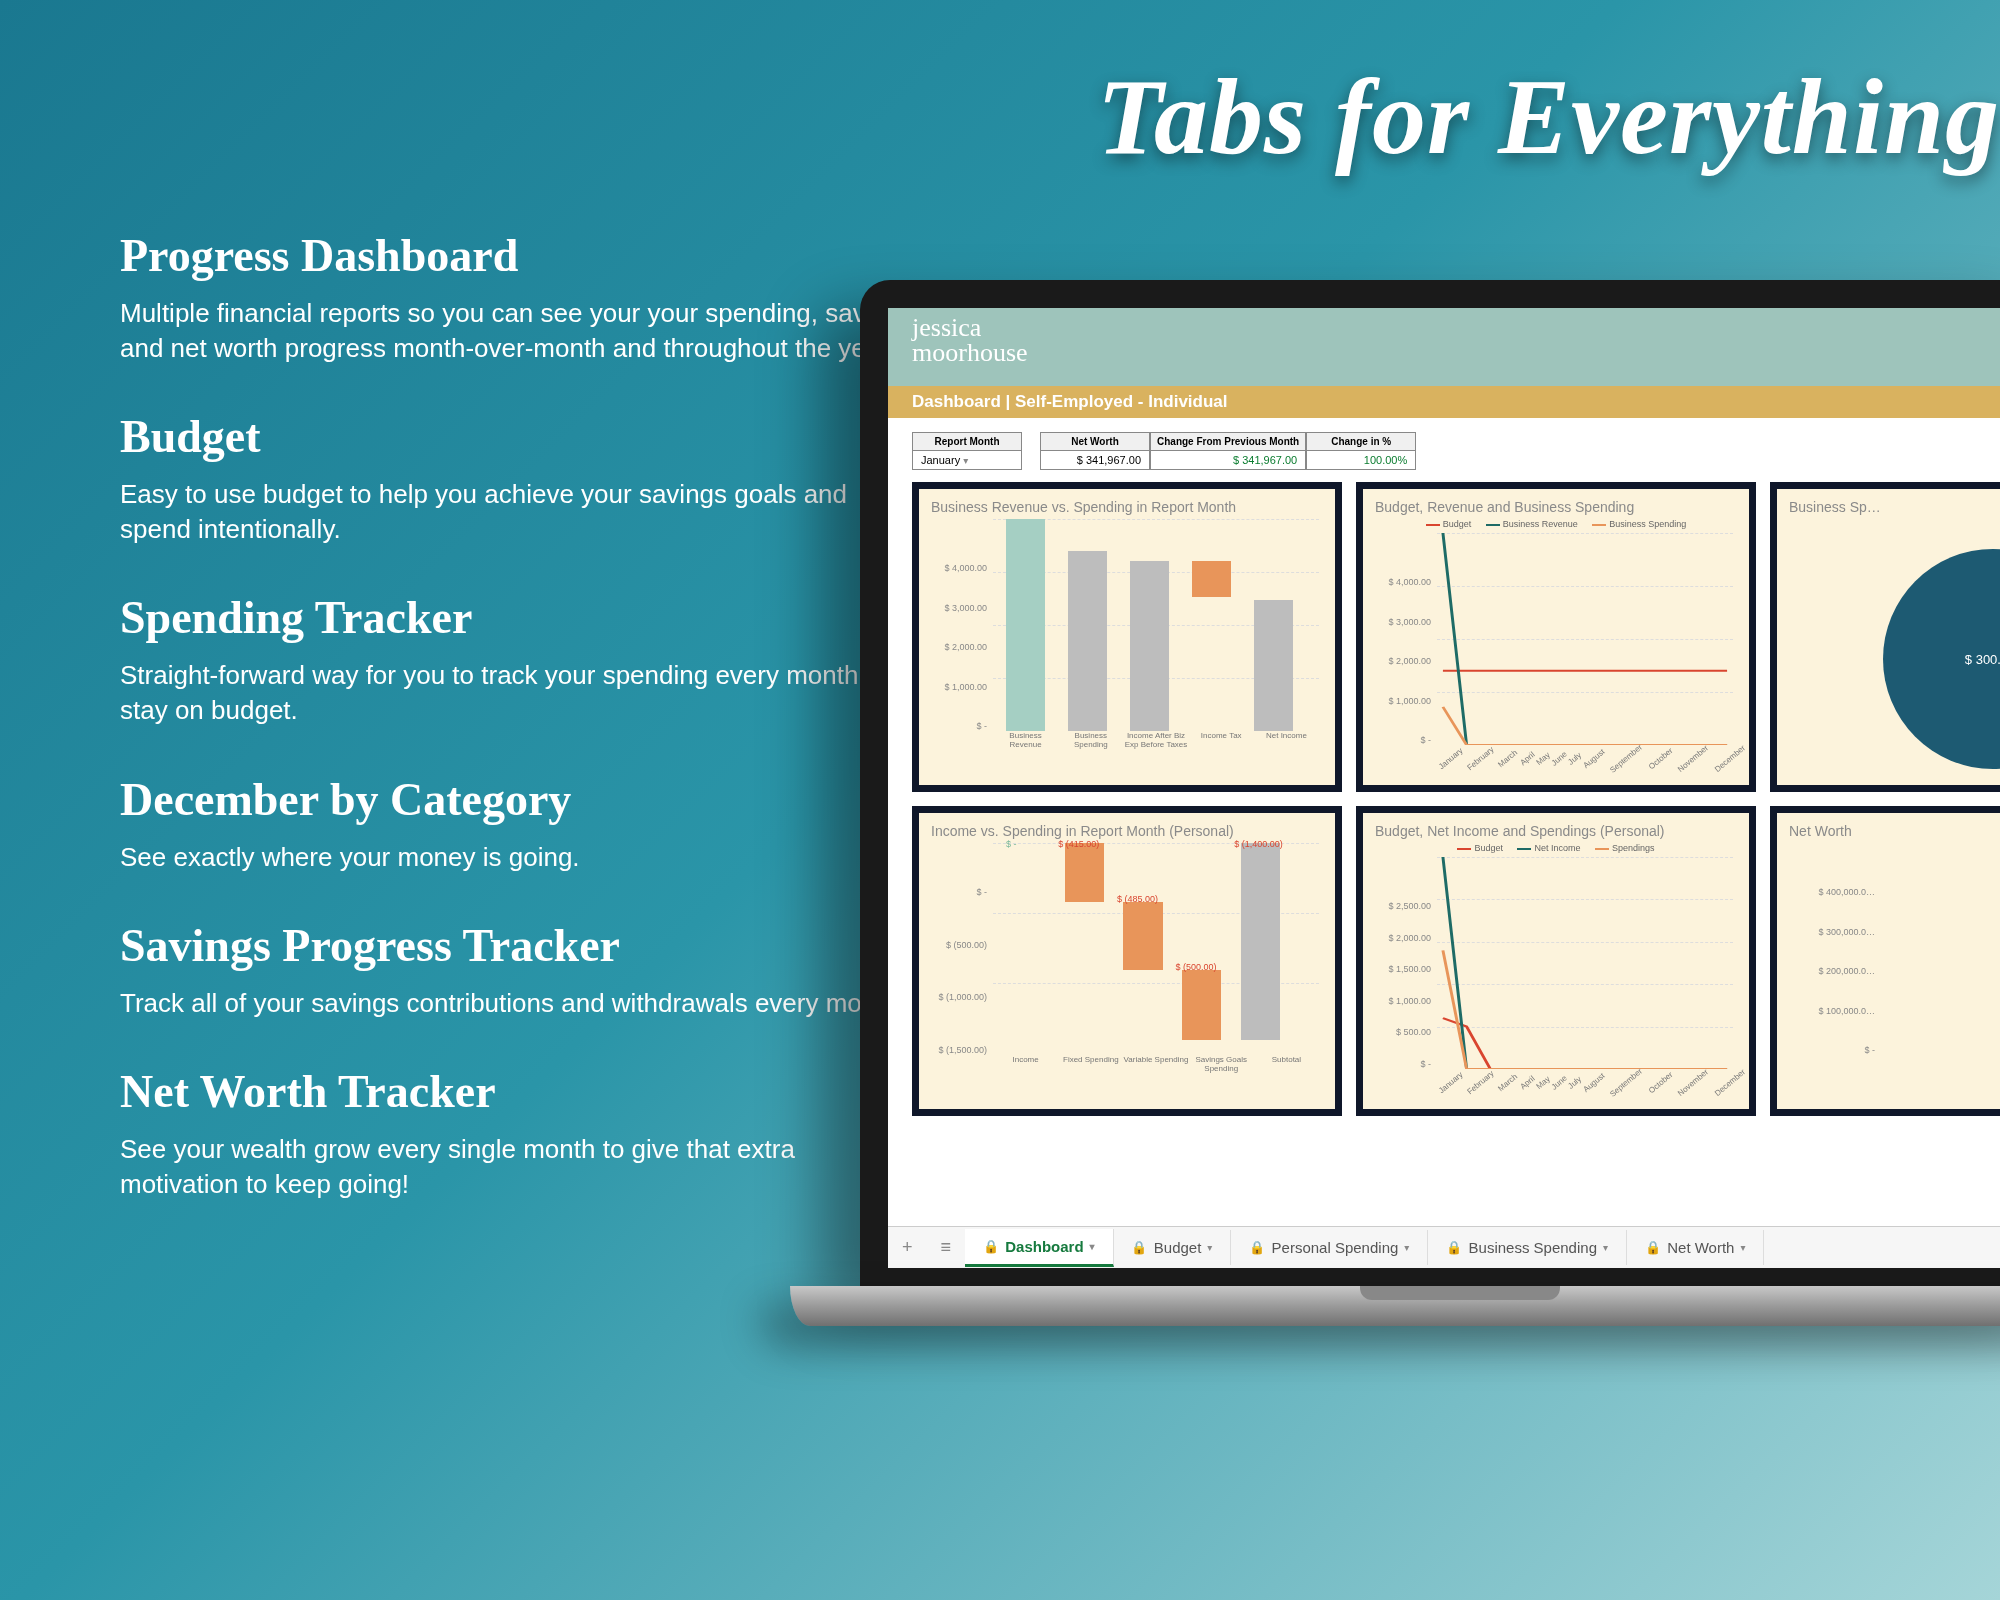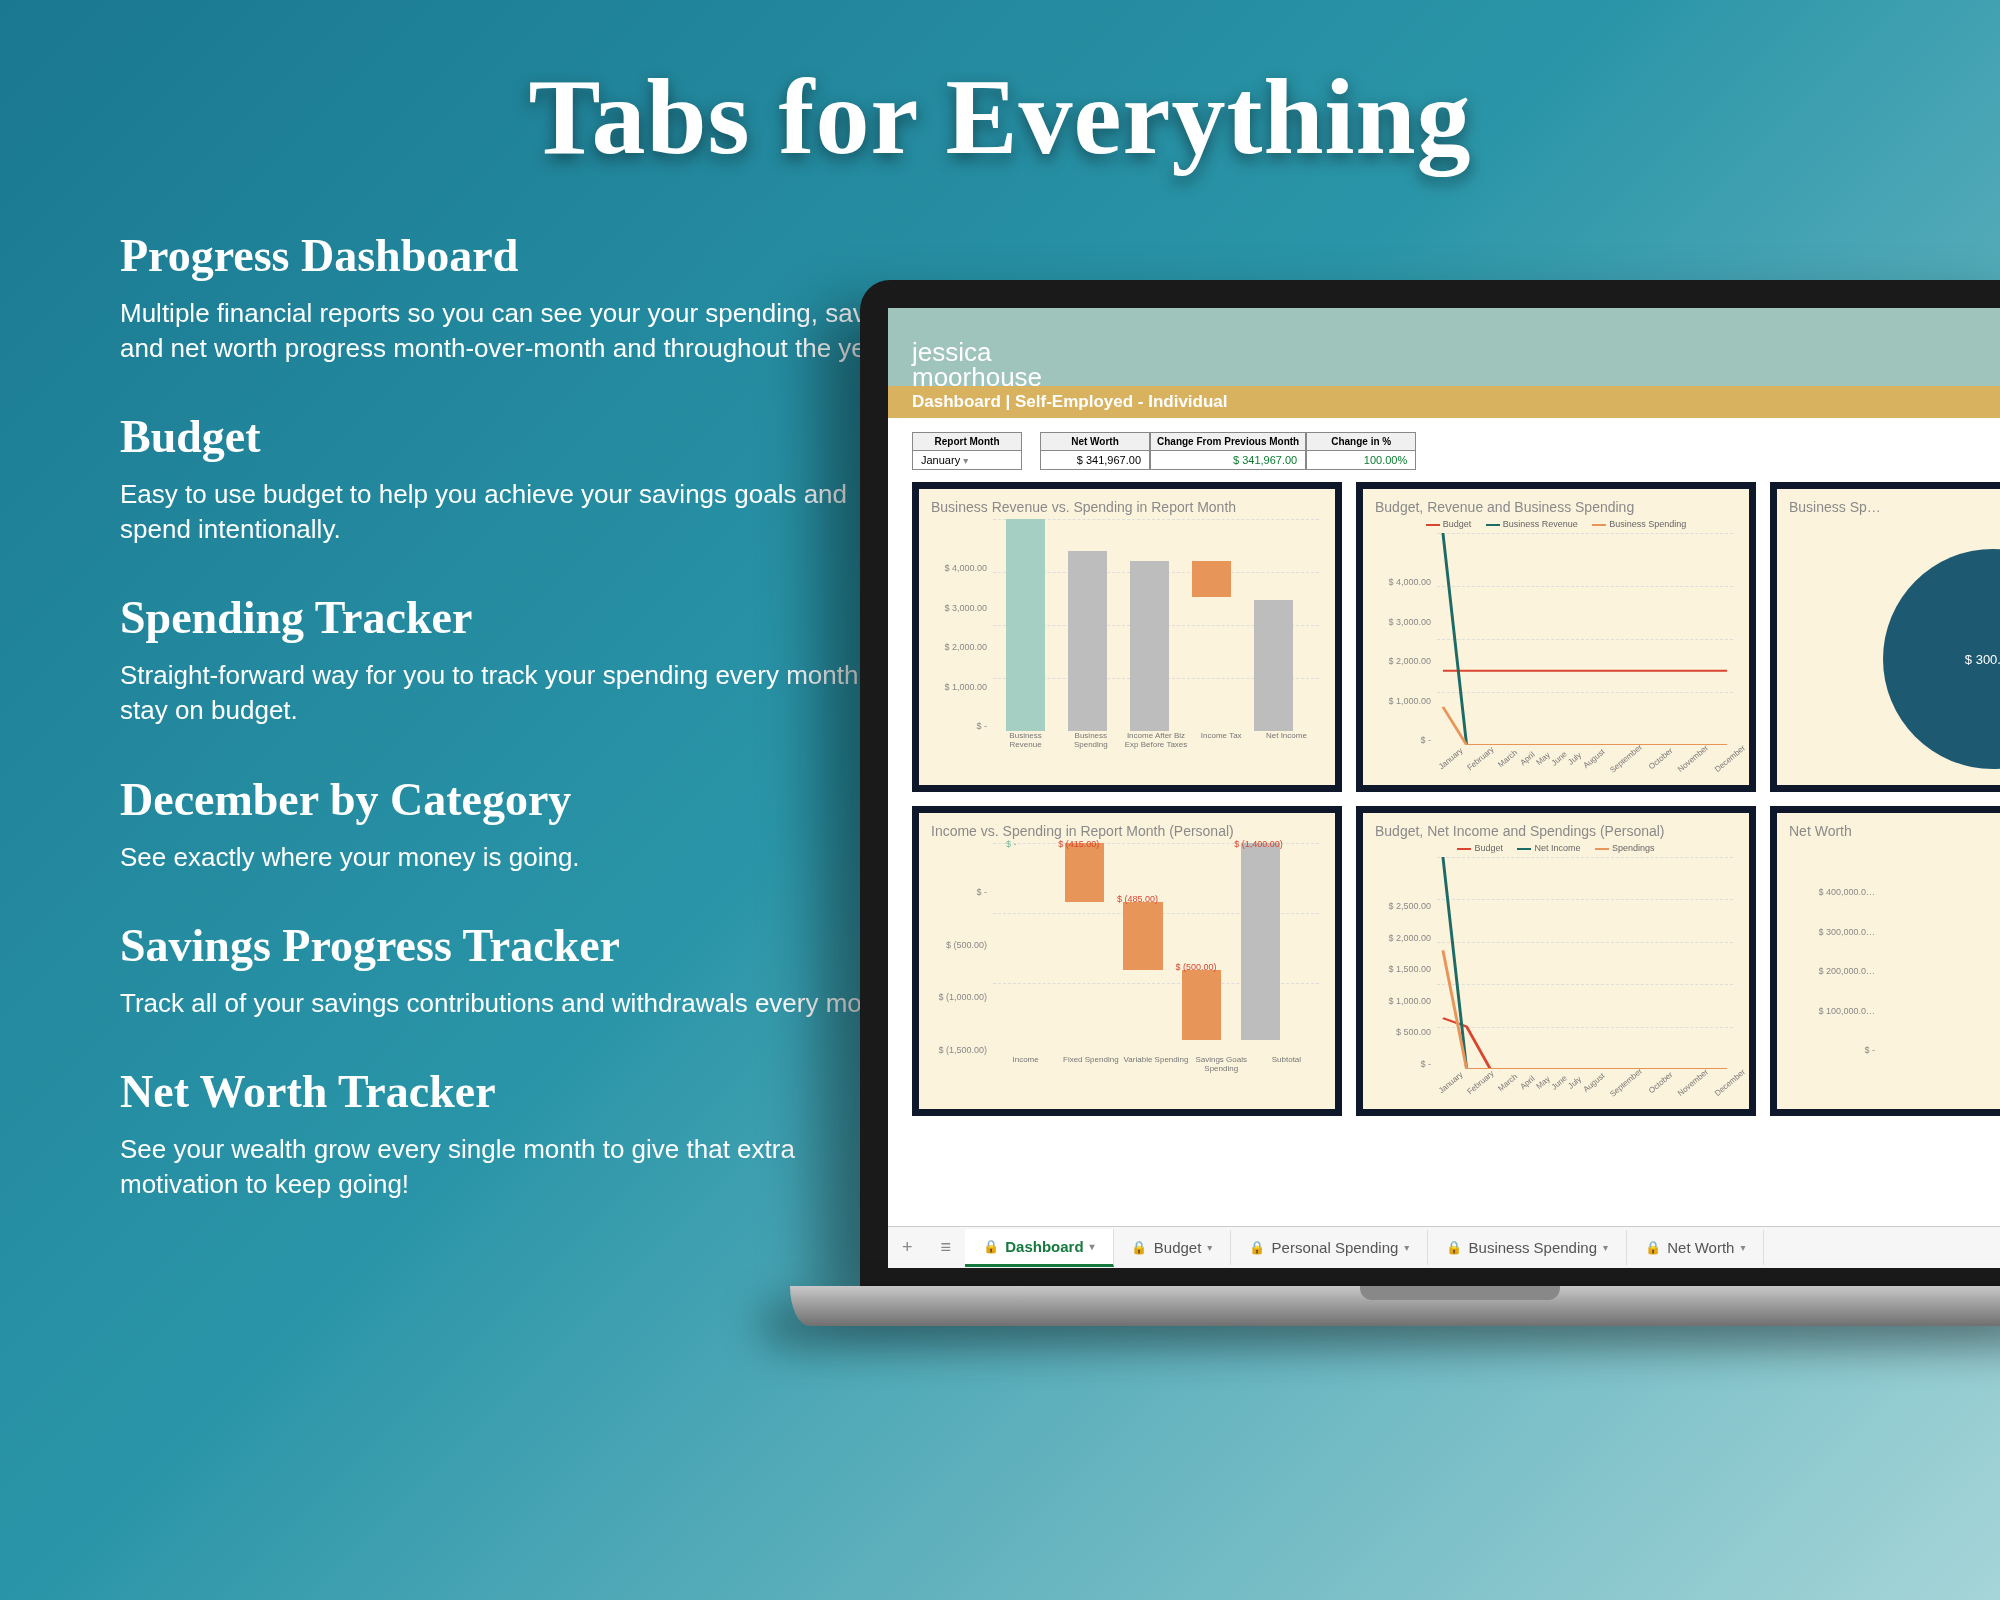--- a/index.html
+++ b/index.html
@@ -5,27 +5,28 @@
   * { margin: 0; padding: 0; box-sizing: border-box; }
   body {
     width: 2000px;
     height: 1600px;
     background: linear-gradient(135deg, #1a7890 0%, #2a95a8 45%, #a5d5d8 100%);
     font-family: Georgia, 'Times New Roman', serif;
     overflow: hidden;
     position: relative;
   }
   .main-title {
-    text-align: center;
+    text-align: right;
     color: #fff;
     font-size: 108px;
     font-weight: bold;
     padding-top: 55px;
     text-shadow: 0 6px 16px rgba(0,0,0,0.45);
     letter-spacing: 1px;
+    font-style: italic;
   }
   .content-wrap {
     display: flex;
     padding: 40px 0 0 120px;
   }
   .left-col {
     width: 800px;
     padding-top: 10px;
   }
   .feature {
@@ -85,24 +86,23 @@
   .ss-header {
     background: #9ec4bb;
     height: 78px;
     position: relative;
   }
   .ss-logo {
     position: absolute;
     left: 24px;
     top: 8px;
     color: #fff;
-    font-family: Liberation Sans, sans-serif;
+    font-family: Liberation Serif, serif;
     font-size: 26px;
     line-height: 0.95;
-    margin-top: 24px;
   }
   .ss-titlebar {
     background: #d9b25f;
     color: #fff;
     font-size: 17px;
     font-weight: bold;
     padding: 6px 24px;
     font-family: Arial, sans-serif;
   }
   .ss-metrics {

